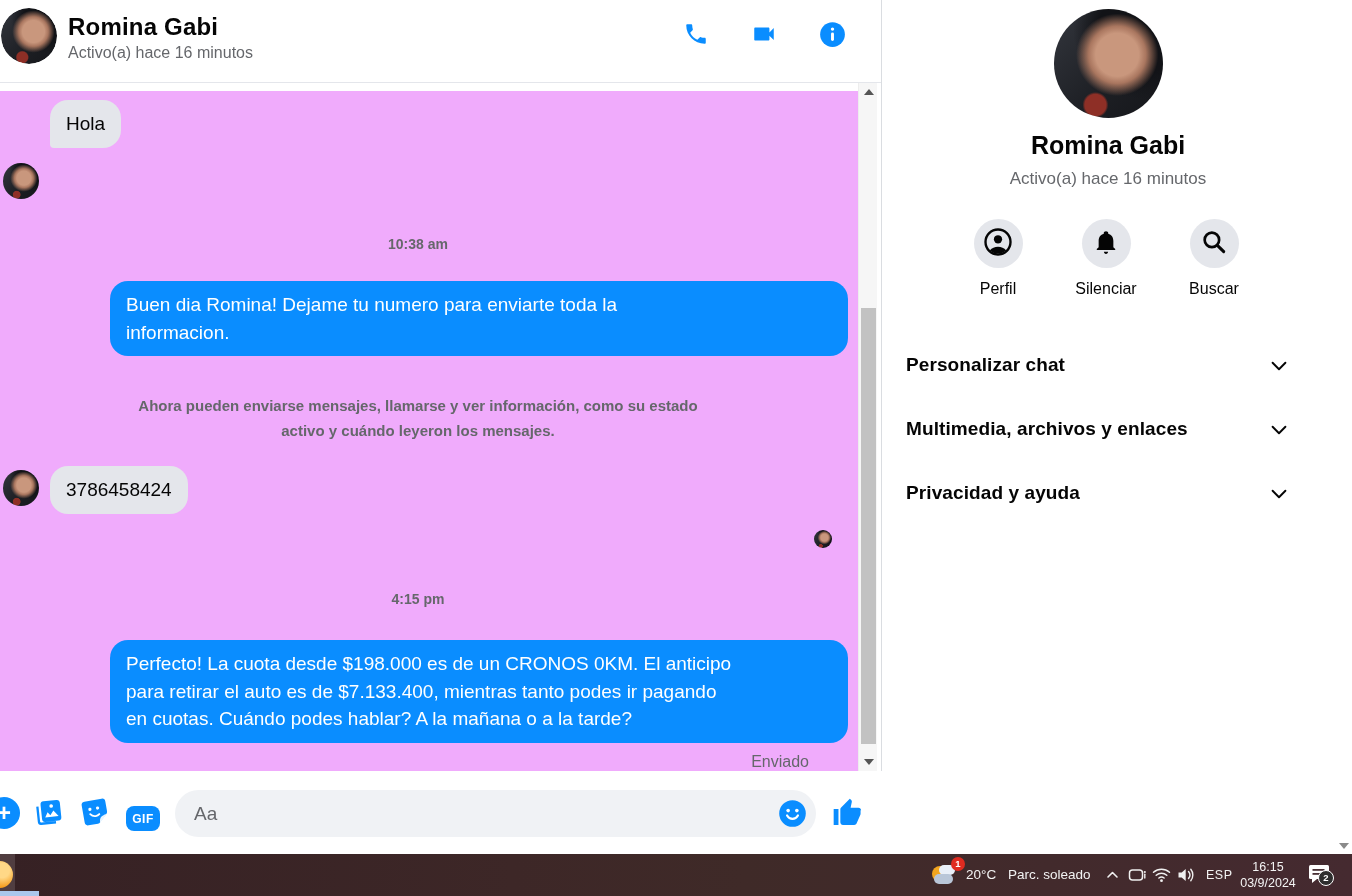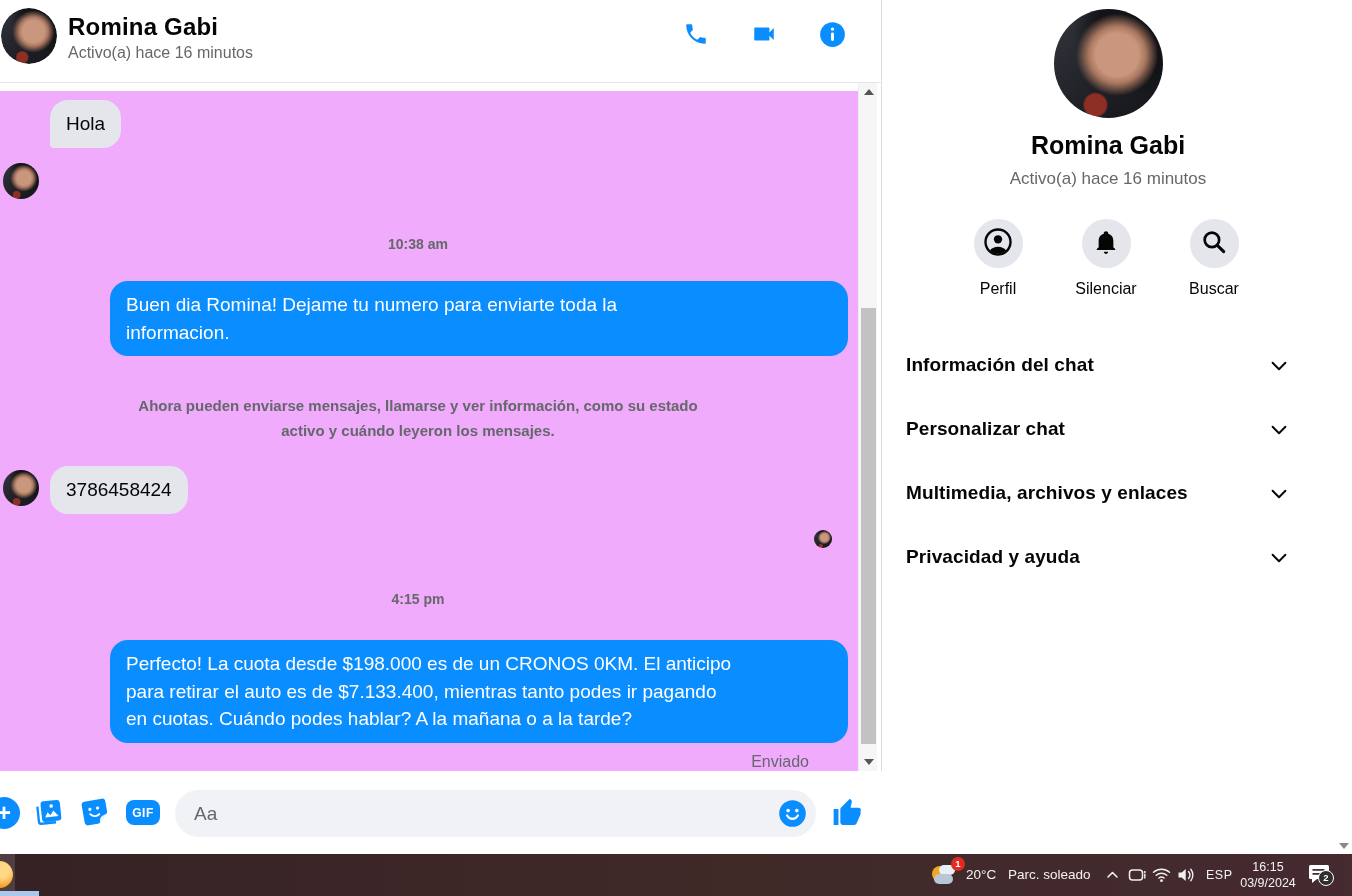--- a/index.html
+++ b/index.html
@@ -49,21 +49,21 @@
          border-left:5px solid transparent; border-right:5px solid transparent; }
   .tri.up { top:6px; border-bottom:6px solid #555; }
   .tri.down { bottom:6px; border-top:6px solid #555; }
 
   
   .composer { position:absolute; left:0; top:771px; width:882px; height:83px; background:#fff; }
   .comp-icon { position:absolute; cursor:pointer; }
   .plus-circle { left:-12px; top:26px; width:32px; height:32px; border-radius:50%;
                  background:#0a8dff; color:#fff; display:flex; align-items:center;
                  justify-content:center; font-size:24px; font-weight:700; }
-  .gif-badge { left:126px; top:29px; width:34px; height:25px; border-radius:8px;
+  .gif-badge { left:126px; top:35px; width:34px; height:25px; border-radius:8px;
                background:#0a8dff; color:#fff; font-size:12px; font-weight:700;
                display:flex; align-items:center; justify-content:center; letter-spacing:.5px; }
   .msg-input-wrap { position:absolute; left:175px; top:19px; width:641px; height:47px;
                     background:#f0f2f5; border-radius:24px; }
   .msg-input { position:absolute; left:0; top:0; width:100%; height:100%; border:none;
                outline:none; background:transparent; font-size:19px; color:#050505;
                padding:0 52px 0 19px; font-family:"Liberation Sans", sans-serif; }
   .msg-input::placeholder { color:#65676b; opacity:1; }
   .emoji-btn { position:absolute; right:9px; top:9px; width:29px; height:29px; cursor:pointer; }
 
@@ -276,28 +276,20 @@
         <svg width="28" height="28" viewBox="0 0 24 24">
               <path fill="#050505" d="M12 22.2c1 0 1.8-.8 1.8-1.8h-3.6c0 1 .8 1.8 1.8 1.8zm6.3-5.7v-5.3c0-3-1.6-5.5-4.4-6.2v-.7c0-.8-.85-1.5-1.9-1.5s-1.9.7-1.9 1.5v.7C7.3 5.7 5.7 8.2 5.7 11.2v5.3l-1.6 1.6v.8h15.8v-.8l-1.6-1.6z"></path>
             </svg>
       </span>
         </div>
       <div class="lbl">Silenciar</div>
     </div>
 
     <div class="sb-sections">
       <div class="sb-row">
-        <span class="lbl">Información del chat</span>
-        <span class="chev">
-          <svg width="22" height="22" viewBox="0 0 24 24">
-              <polyline points="5,8.5 12,15.5 19,8.5" stroke="#050505" stroke-width="2.1" fill="none" stroke-linecap="round" stroke-linejoin="round"></polyline>
-            </svg>
-        </span>
-      </div>
-      <div class="sb-row">
         <span class="lbl">Personalizar chat</span>
         <span class="chev">
           <svg width="22" height="22" viewBox="0 0 24 24">
               <polyline points="5,8.5 12,15.5 19,8.5" stroke="#050505" stroke-width="2.1" fill="none" stroke-linecap="round" stroke-linejoin="round"></polyline>
             </svg>
         </span>
       </div>
       <div class="sb-row">
         <span class="lbl">Multimedia, archivos y enlaces</span>
         <span class="chev">

